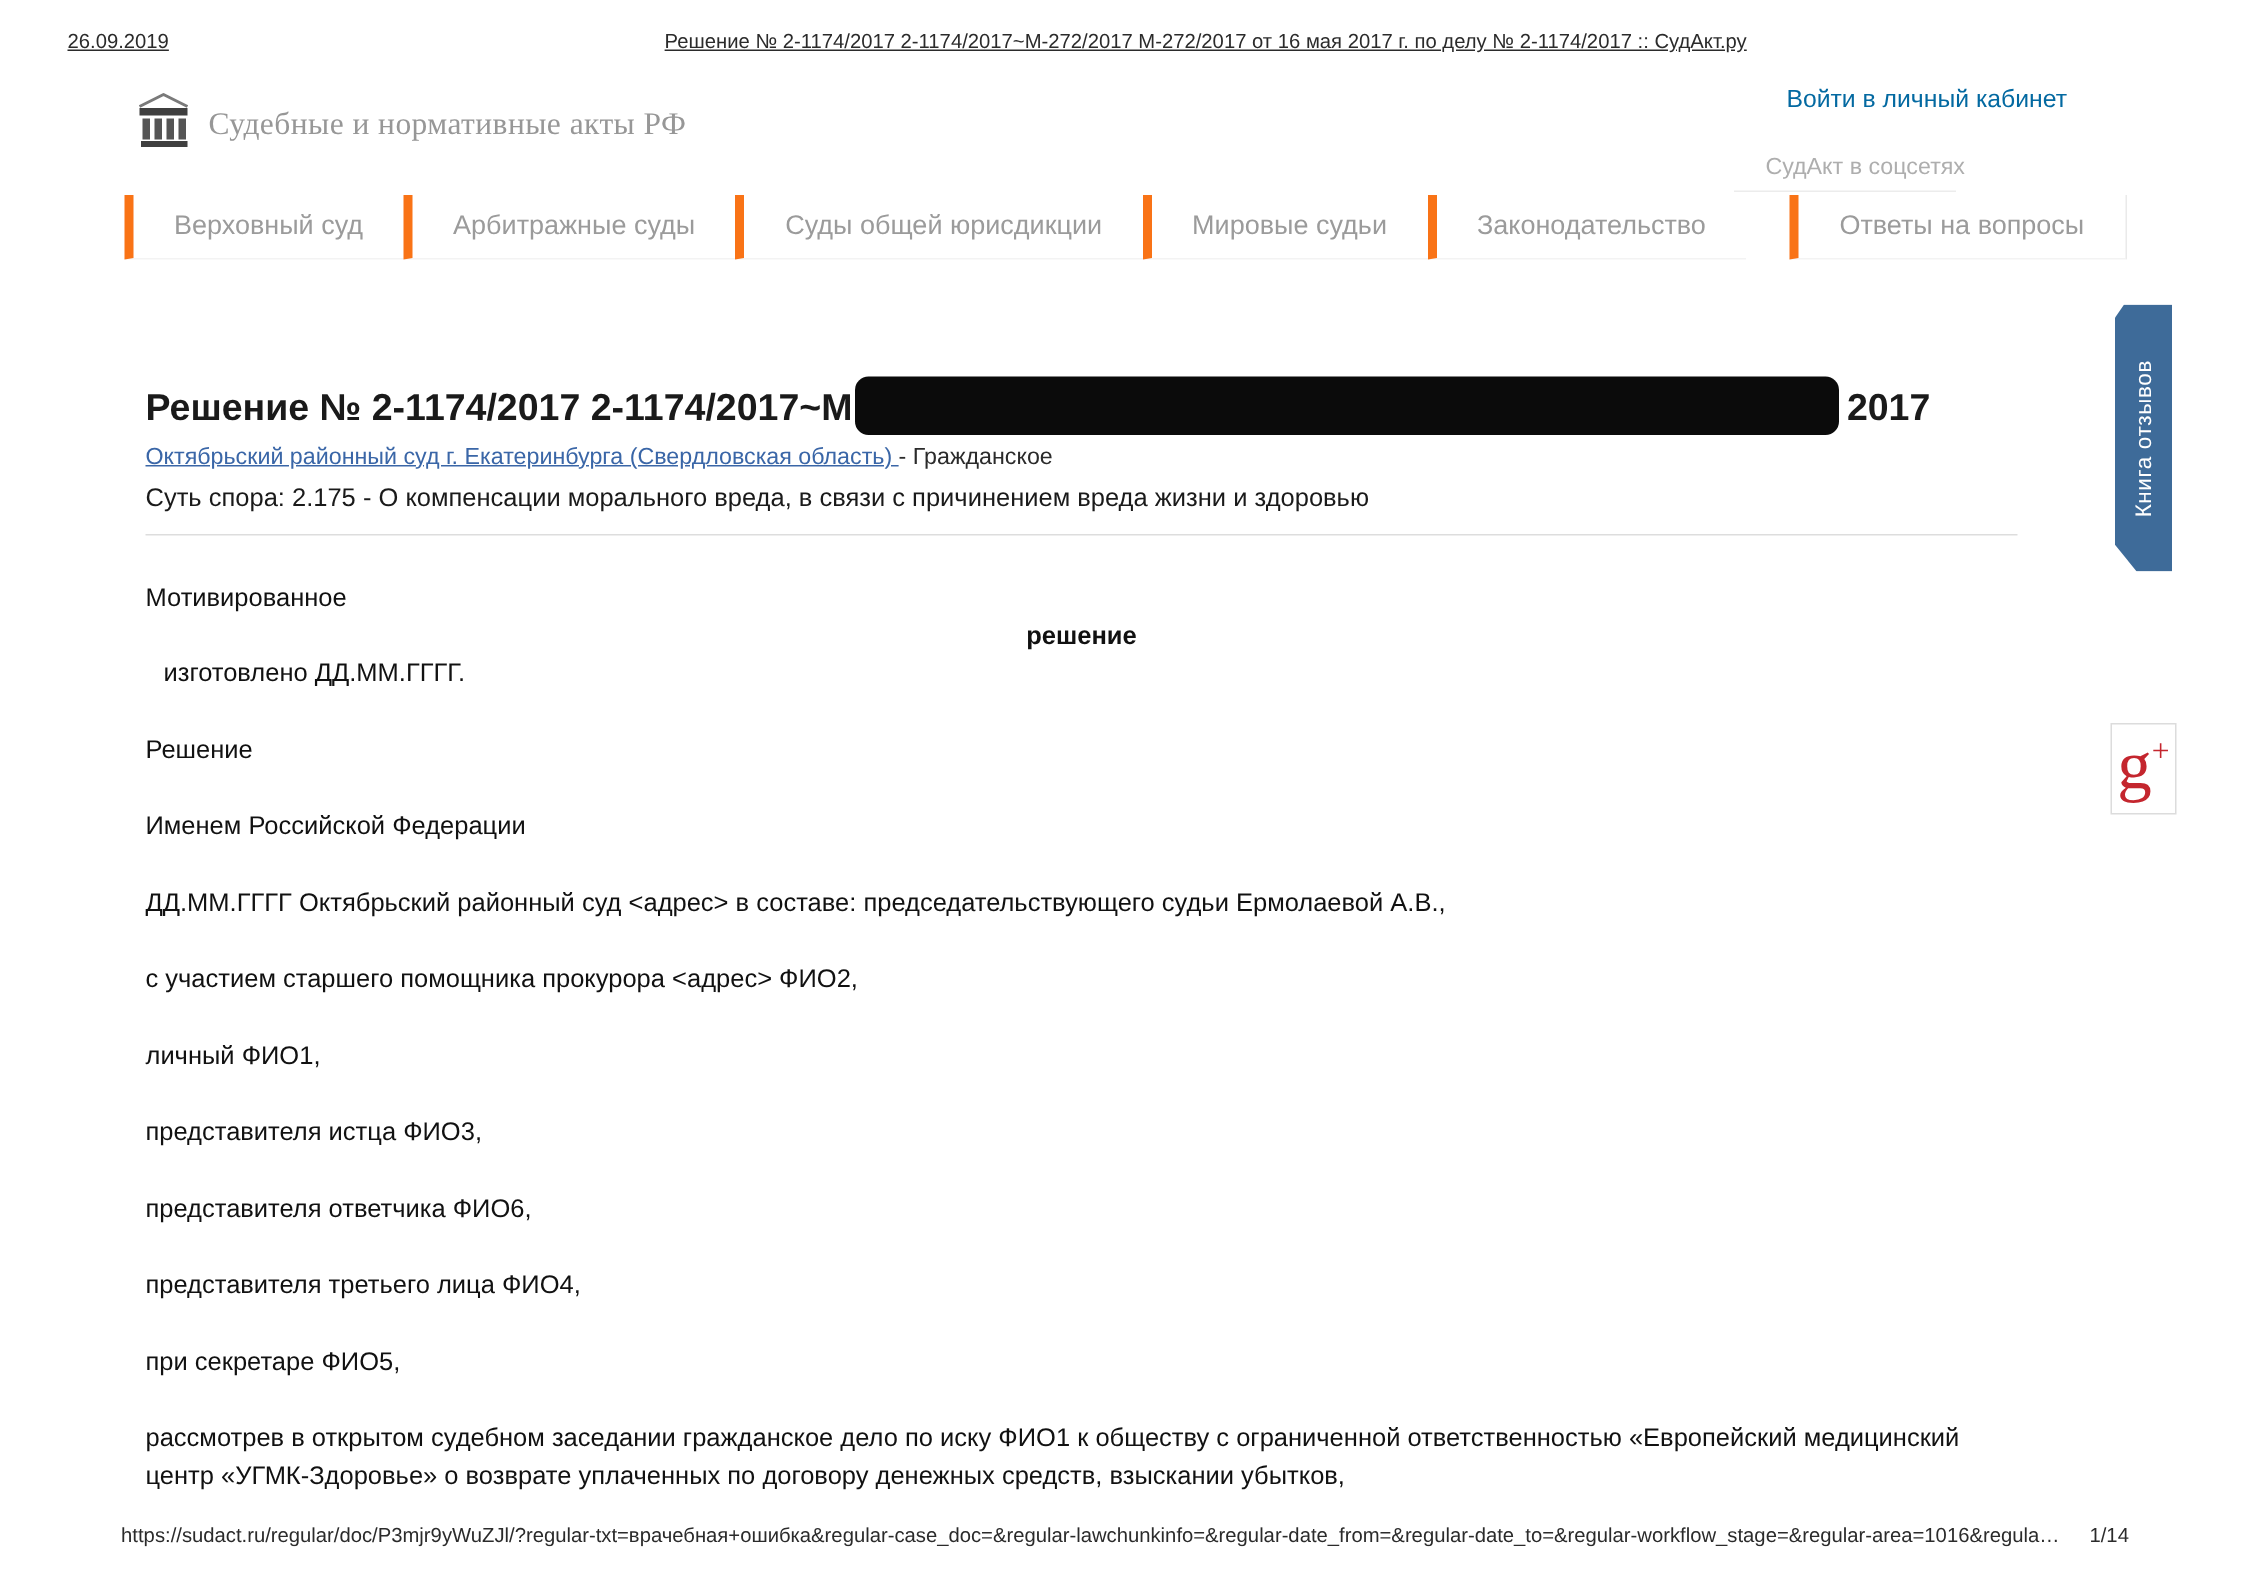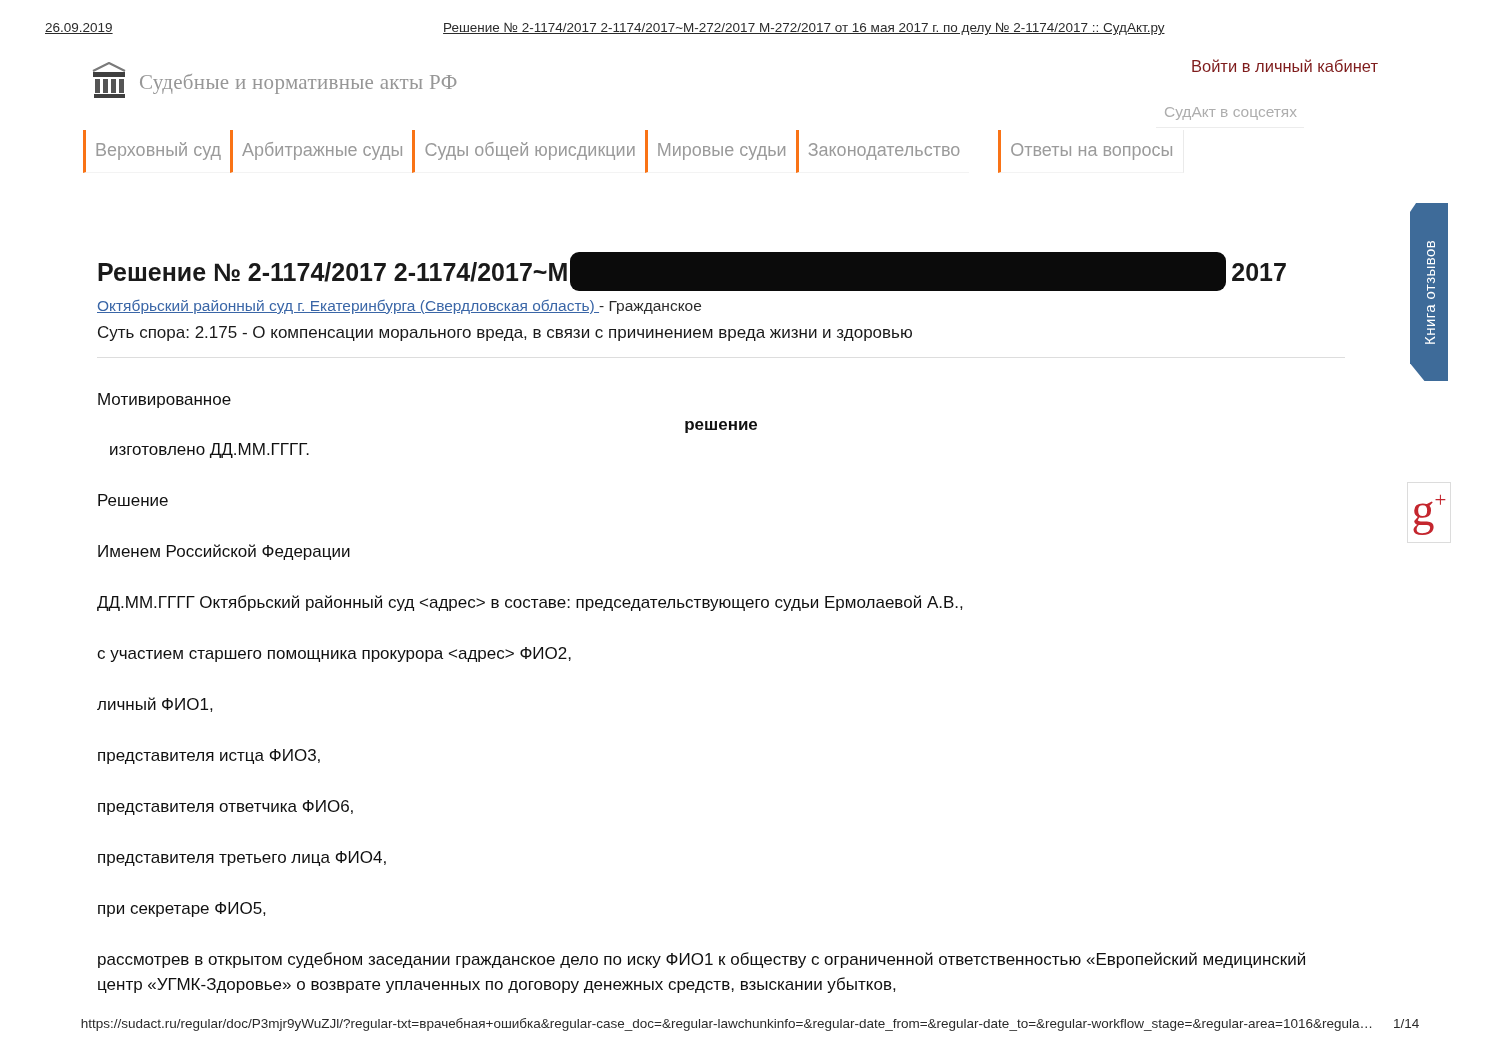--- a/index.html
+++ b/index.html
@@ -24,29 +24,29 @@
     display: flex; justify-content: center; align-items: baseline;
     font-size: 13.5px; color: #2b2b2b;
   }
   .pf-url { max-width: 1330px; white-space: nowrap; overflow: hidden; }
   .pf-page { flex: 0 0 auto; padding-left: 20px; }
 
   
   .logo { position: absolute; left: 90px; top: 60px; display: flex; align-items: center; gap: 11px; cursor: pointer; }
   .logo-text { font-family: "Liberation Serif", serif; font-size: 21px; color: #979797; letter-spacing: 0.3px; }
 
-  .login-link { position: absolute; top: 57px; right: 122px; font-size: 16.5px; color: #7f1d1d; cursor: pointer; }
-  .social-label { position: absolute; top: 103px; right: 203px; font-size: 15.5px; color: #aeaeae; }
+  .login-link { position: absolute; top: 57px; right: 122px; font-size: 16.5px; color: #0369a1; cursor: pointer; }
+  .social-label { position: absolute; top: 103px; right: 190px; font-size: 15.5px; color: #aeaeae; }
   .social-underline { position: absolute; top: 127px; right: 196px; width: 148px; border-top: 1px solid #ececec; }
 
   
   .nav { position: absolute; left: 83px; top: 130px; display: flex; }
   .nav-item {
-    font-size: 18px; color: #9b9b9b; padding: 10px 9px 11px;
-    border-left: 3px solid #f97316; cursor: pointer; white-space: nowrap;
+    font-size: 18px; color: #9b9b9b; padding: 10px 27px 11px;
+    border-left: 6px solid #f97316; cursor: pointer; white-space: nowrap;
     border-bottom: 1px solid #f3f3f3;
   }
   .nav-item:last-child { border-right: 1px solid #eaeaea; margin-left: 29px; }
 
   
   .ribbon {
     position: absolute; top: 203px; right: 52px; width: 38px; height: 178px;
     display: flex; align-items: center; justify-content: center; cursor: pointer;
     clip-path: polygon(16% 0, 100% 0, 100% 100%, 38% 100%, 0 90%, 0 5%);
   }

